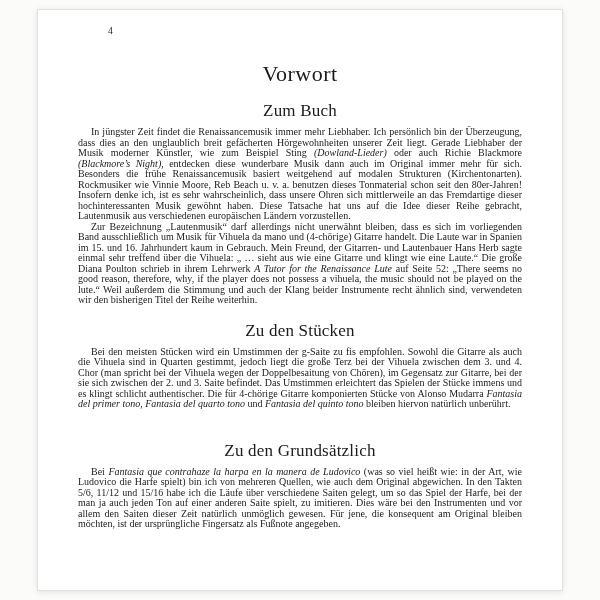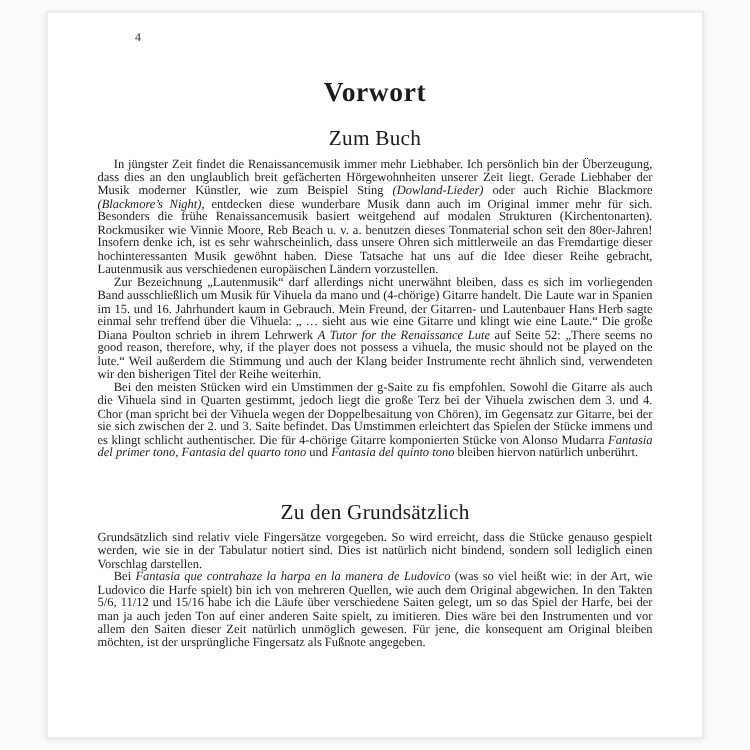--- a/index.html
+++ b/index.html
@@ -14,21 +14,21 @@
   .page{
     position:absolute;left:37px;top:9px;width:526px;height:582px;
     background:#ffffff;
     border:1px solid #e2e1de;
     box-shadow:0 1px 6px rgba(0,0,0,.10);
     padding:16px 40px 12px;
     overflow:hidden;
   }
   .page-number{font-size:9.5px;line-height:10px;margin-left:30px;}
   h1.title{
-    font-weight:700;font-size:22px;line-height:24px;
+    font-weight:400;font-size:22px;line-height:24px;
     text-align:center;margin:26px 0 0;letter-spacing:.5px;
   }
   h2.section-heading{
     font-weight:400;font-size:17px;line-height:14px;
     text-align:center;margin:18px 0 9px;letter-spacing:.2px;
   }
   h2.gap-large{margin-top:34px;}
   p.body-par{
     font-size:10px;line-height:10.5px;
     text-align:justify;margin:0;
@@ -45,23 +45,23 @@
 
     <h1 class="title">Vorwort</h1>
 
     <section>
       <h2 class="section-heading">Zum Buch</h2>
       <p class="body-par indent"><span>In jüngster Zeit findet die Renaissancemusik immer mehr Liebhaber. Ich persönlich bin der Überzeugung, dass dies an den unglaublich breit gefächerten Hörgewohnheiten unserer Zeit liegt. Gerade Liebhaber der Musik moderner Künstler, wie zum Beispiel Sting </span><span style="font-style: italic;">(Dowland-Lieder)</span><span> oder auch Richie Blackmore </span><span style="font-style: italic;">(Blackmore’s Night)</span><span>, entdecken diese wunderbare Musik dann auch im Original immer mehr für sich. Besonders die frühe Renaissancemusik basiert weitgehend auf modalen Strukturen (Kirchentonarten). Rockmusiker wie Vinnie Moore, Reb Beach u. v. a. benutzen dieses Tonmaterial schon seit den 80er-Jahren! Insofern denke ich, ist es sehr wahrscheinlich, dass unsere Ohren sich mittlerweile an das Fremdartige dieser hochinteressanten Musik gewöhnt haben. Diese Tatsache hat uns auf die Idee dieser Reihe gebracht, Lautenmusik aus verschiedenen europäischen Ländern vorzustellen.</span></p>
       <p class="body-par indent"><span>Zur Bezeichnung „Lautenmusik“ darf allerdings nicht unerwähnt bleiben, dass es sich im vorliegenden Band ausschließlich um Musik für Vihuela da mano und (4-chörige) Gitarre handelt. Die Laute war in Spanien im 15. und 16. Jahrhundert kaum in Gebrauch. Mein Freund, der Gitarren- und Lautenbauer Hans Herb sagte einmal sehr treffend über die Vihuela: „ … sieht aus wie eine Gitarre und klingt wie eine Laute.“ Die große Diana Poulton schrieb in ihrem Lehrwerk </span><span style="font-style: italic;">A Tutor for the Renaissance Lute</span><span> auf Seite 52: „There seems no good reason, therefore, why, if the player does not possess a vihuela, the music should not be played on the lute.“ Weil außerdem die Stimmung und auch der Klang beider Instrumente recht ähnlich sind, verwendeten wir den bisherigen Titel der Reihe weiterhin.</span></p>
     </section>
 
     <section>
+      <h2 class="section-heading">Zu den Stücken</h2>
       <p class="body-par indent"><span>Bei den meisten Stücken wird ein Umstimmen der g-Saite zu fis empfohlen. Sowohl die Gitarre als auch die Vihuela sind in Quarten gestimmt, jedoch liegt die große Terz bei der Vihuela zwischen dem 3. und 4. Chor (man spricht bei der Vihuela wegen der Doppelbesaitung von Chören), im Gegensatz zur Gitarre, bei der sie sich zwischen der 2. und 3. Saite befindet. Das Umstimmen erleichtert das Spielen der Stücke immens und es klingt schlicht authentischer. Die für 4-chörige Gitarre komponierten Stücke von Alonso Mudarra </span><span style="font-style: italic;">Fantasia del primer tono</span><span>, </span><span style="font-style: italic;">Fantasia del quarto tono</span><span> und </span><span style="font-style: italic;">Fantasia del quinto tono</span><span> bleiben hiervon natürlich unberührt.</span></p>
     </section>
 
     <section>
       <h2 class="section-heading gap-large">Zu den Grundsätzlich</h2>
-      <p class="body-par"><span>Grundsätzlich sind relativ viele Fingersätze vorgegeben. So wird erreicht, dass die Stücke genauso gespielt werden, wie sie in der Tabulatur notiert sind. Dies ist natürlich nicht bindend, sondern soll lediglich einen Vorschlag darstellen.</span></p>
       <p class="body-par indent"><span>Bei </span><span style="font-style: italic;">Fantasia que contrahaze la harpa en la manera de Ludovico</span><span> (was so viel heißt wie: in der Art, wie Ludovico die Harfe spielt) bin ich von mehreren Quellen, wie auch dem Original abgewichen. In den Takten 5/6, 11/12 und 15/16 habe ich die Läufe über verschiedene Saiten gelegt, um so das Spiel der Harfe, bei der man ja auch jeden Ton auf einer anderen Saite spielt, zu imitieren. Dies wäre bei den Instrumenten und vor allem den Saiten dieser Zeit natürlich unmöglich gewesen. Für jene, die konsequent am Original bleiben möchten, ist der ursprüngliche Fingersatz als Fußnote angegeben.</span></p>
     </section>
 
   </div>
 </div>
 
 </body></html>

